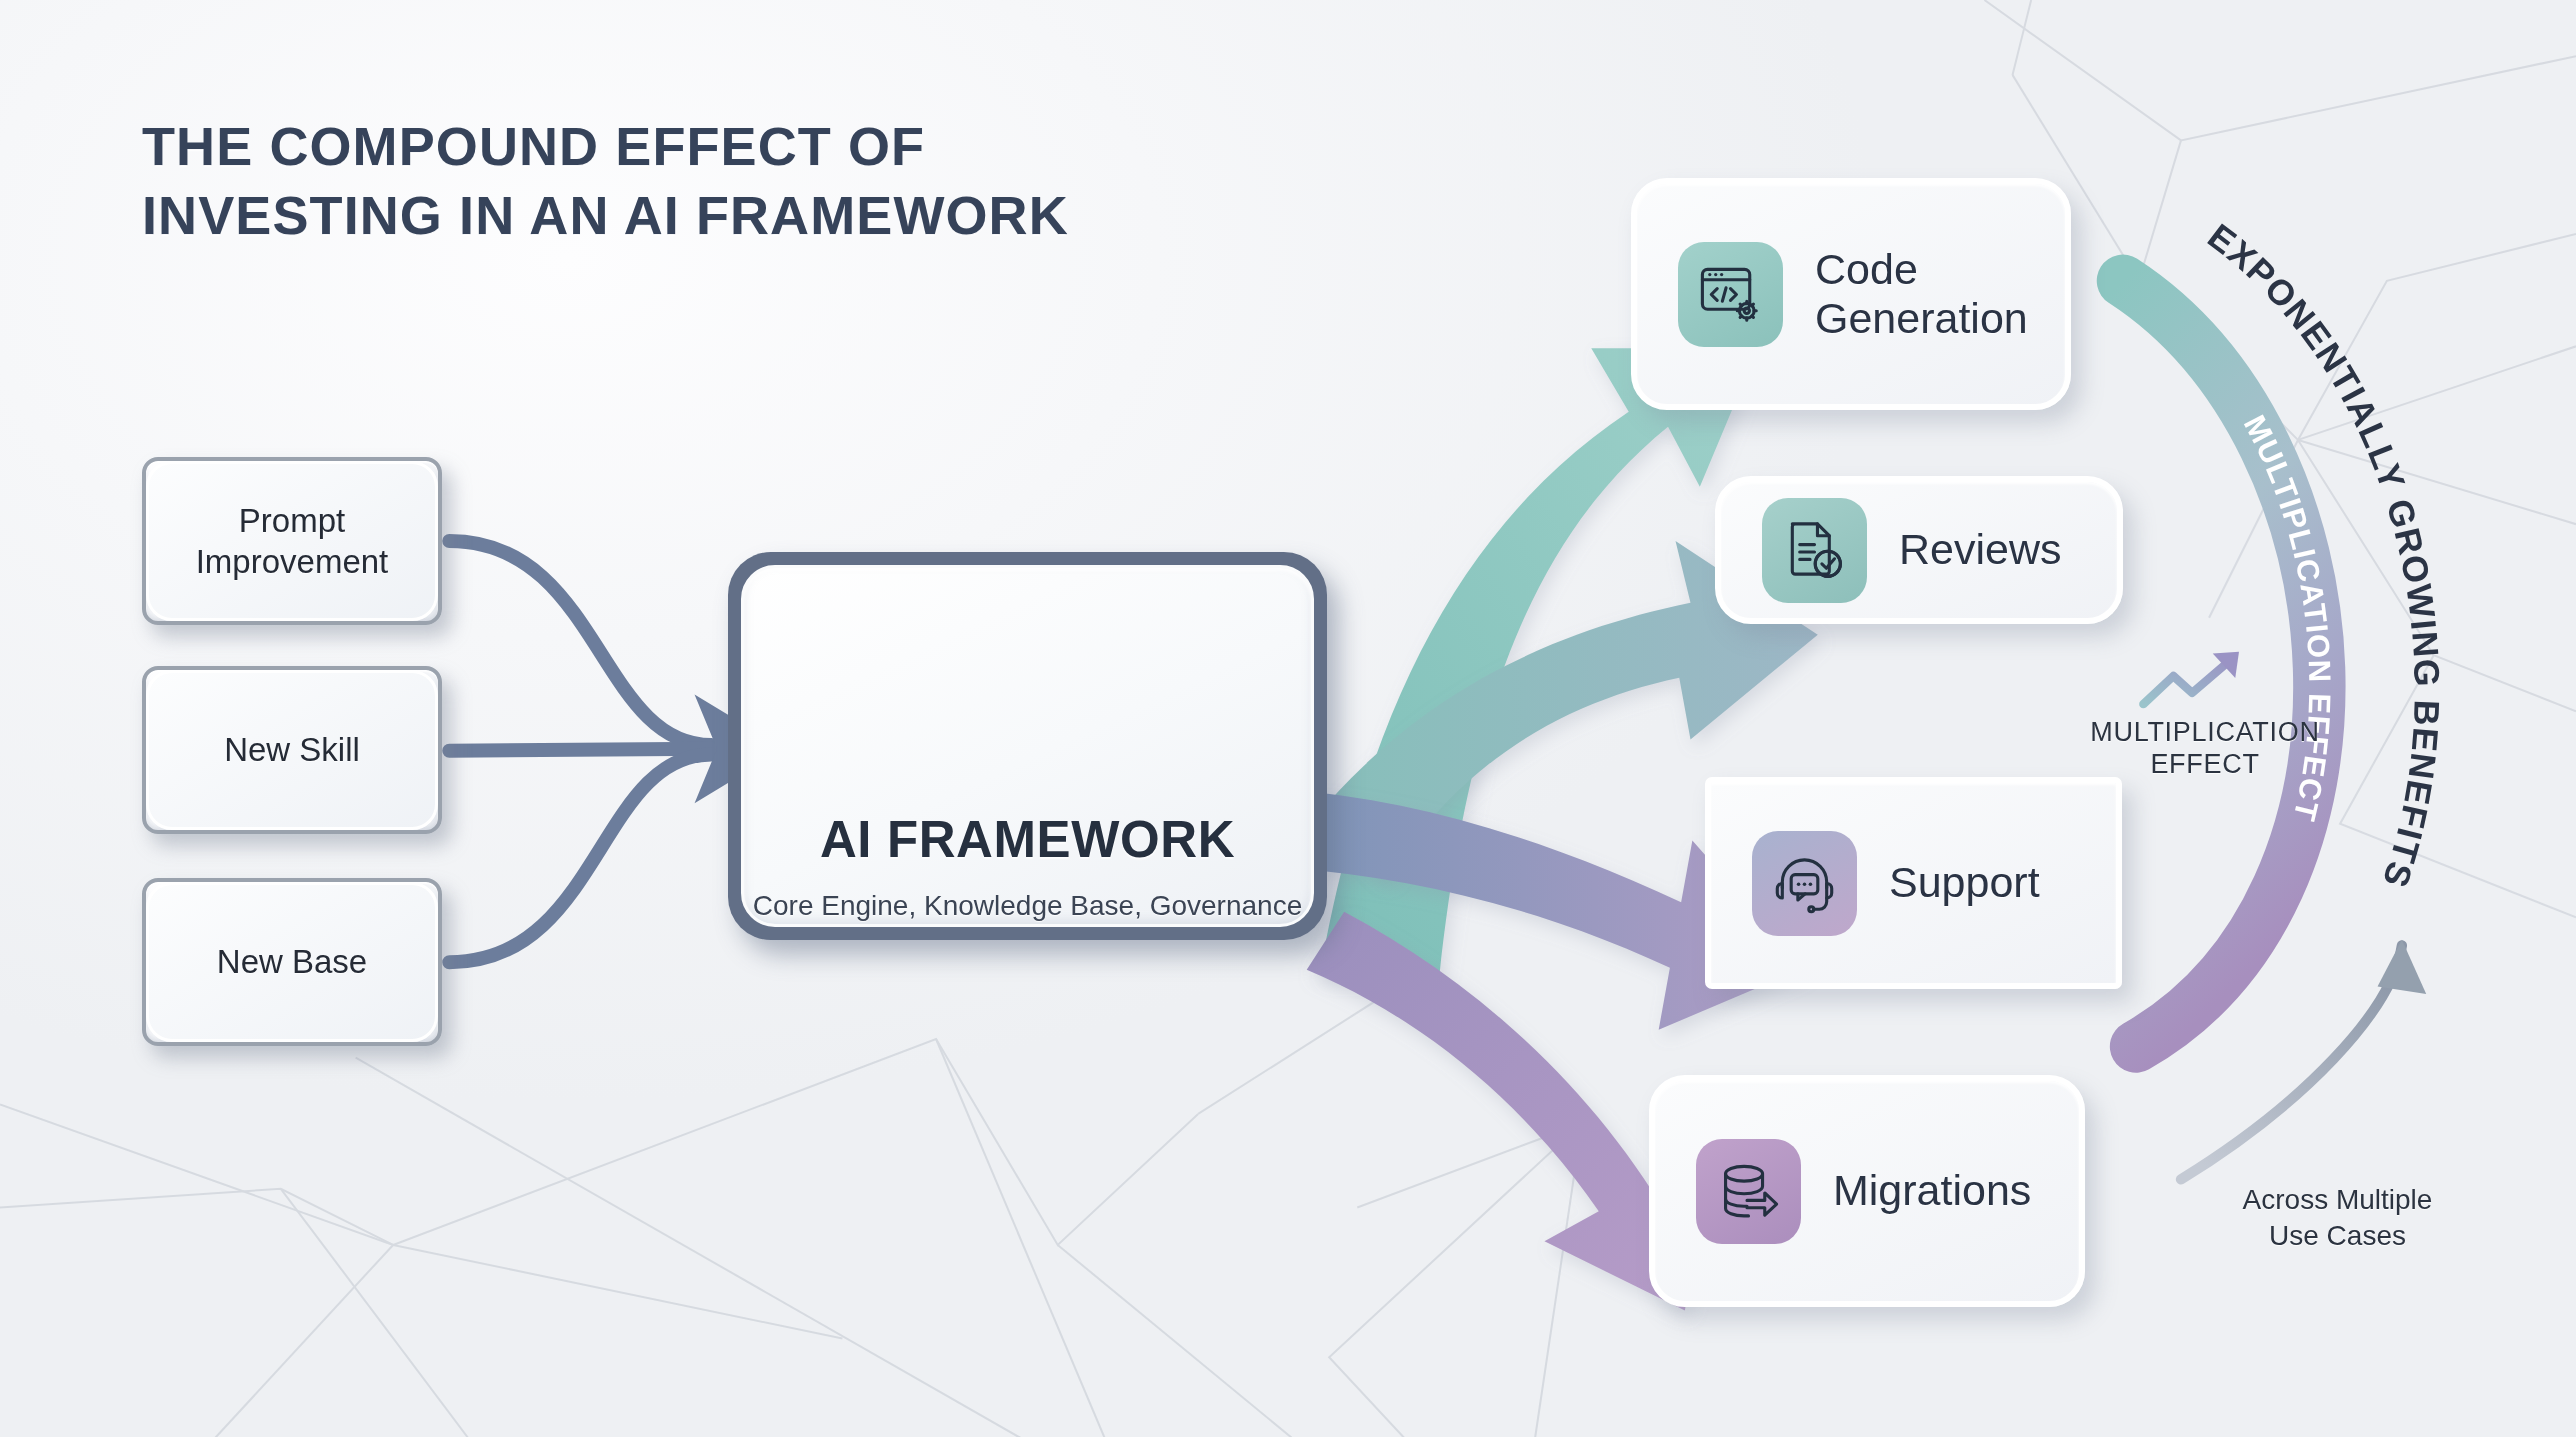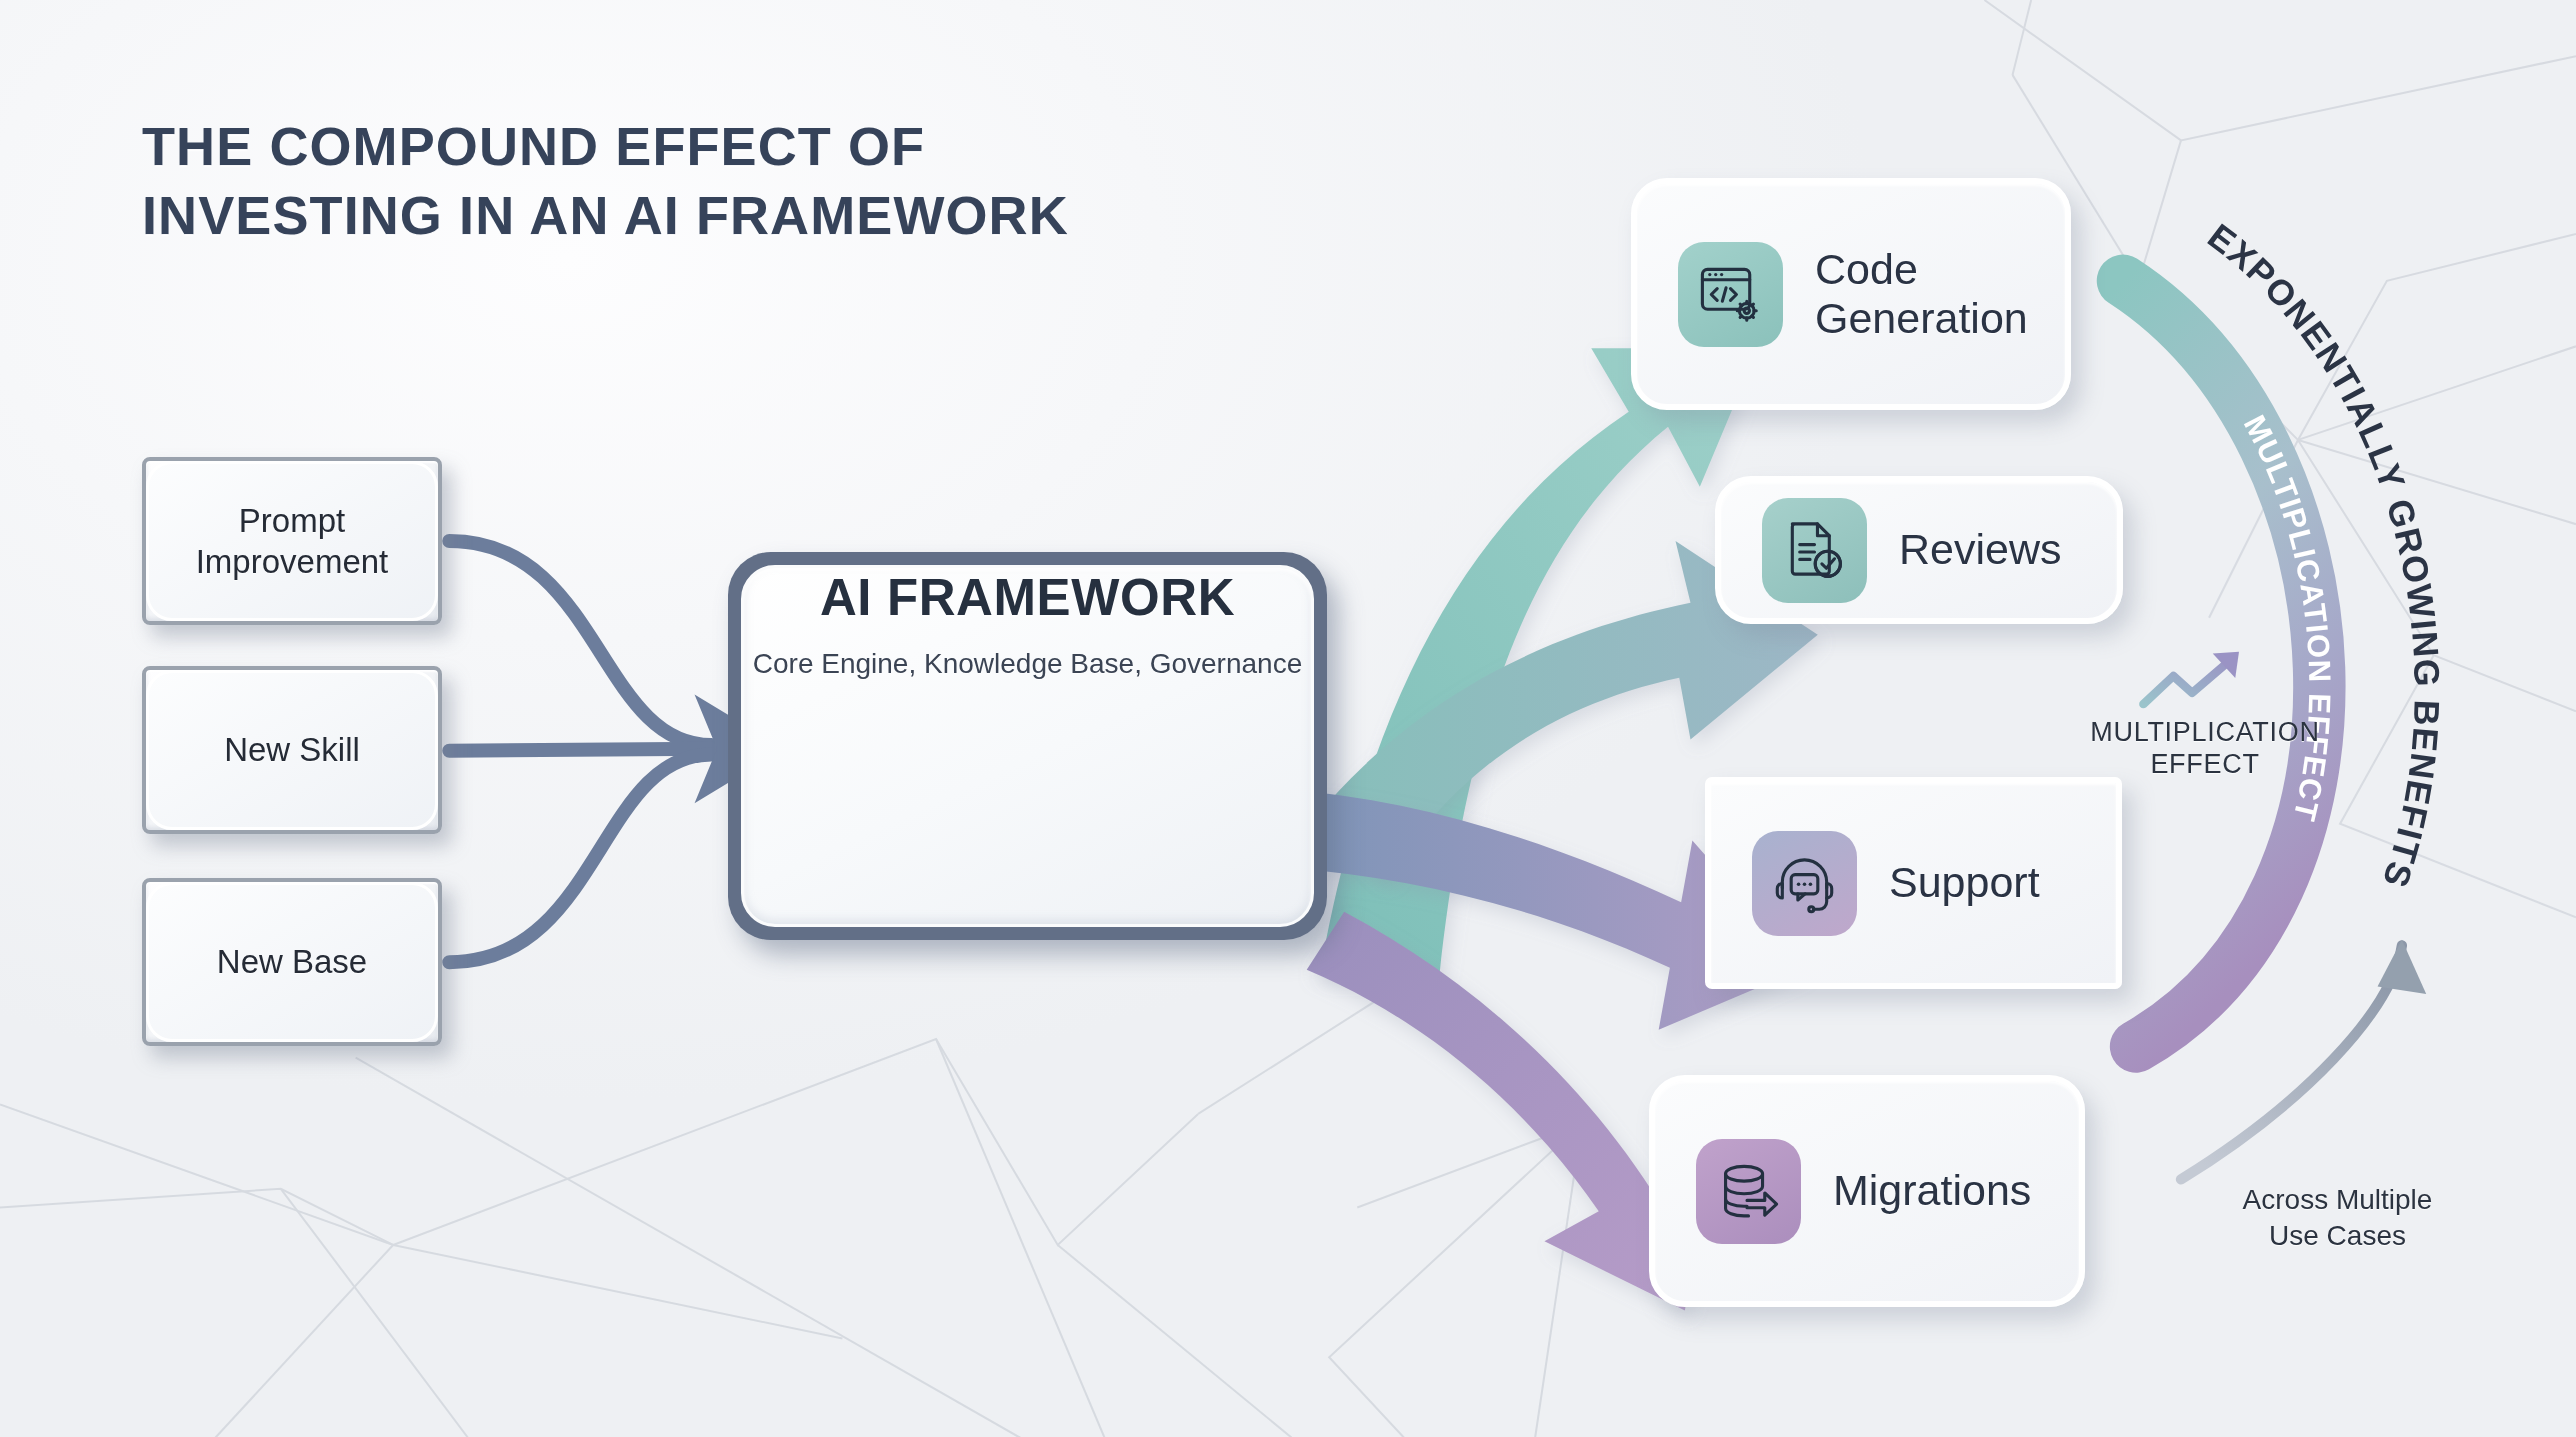--- a/index.html
+++ b/index.html
@@ -22,21 +22,21 @@
     font-size:54px; font-weight:bold; letter-spacing:1.1px;
     line-height:1.28; color:#36435a;
     text-shadow:0 1.9px 1.9px rgba(255,255,255,.85), 0 0.9px 0 rgba(140,150,170,.35);
   }
   .title span { display:block; }
 
   
   .chip {
     position:absolute; z-index:5;
     width:300px; height:168px;
-    border-radius:8px;
+    border-radius:16px;
     background:linear-gradient(150deg,#fefeff 0%,#f2f4f7 55%,#e9ecf1 100%);
     border:4.7px solid #9aa2ad;
     box-shadow:
       9.4px 12px 19px rgba(120,130,148,.40),
       inset 0 1.9px 1.9px rgba(255,255,255,.95),
       inset 0 -2.8px 4.7px rgba(160,170,185,.28);
     display:flex; align-items:center; justify-content:center; text-align:center;
   }
   .chip-inner {
     width:100%; height:100%;
@@ -60,21 +60,21 @@
     border-radius:43px;
     background:#626f87;
     box-shadow:11.2px 15px 24px rgba(95,108,132,.45);
     padding:13px;
   }
   .framework-inner {
     width:100%; height:100%;
     border-radius:34px;
     background:linear-gradient(155deg,#ffffff 0%,#f7f9fb 52%,#eef1f5 100%);
     border:3.7px solid #fafbfc;
-    display:flex; flex-direction:column; align-items:center; justify-content:flex-start;
+    display:flex; flex-direction:column; align-items:center; justify-content:flex-end;
     box-shadow:inset 0 2.8px 3.7px rgba(255,255,255,.9), inset 0 -3.7px 9.4px rgba(160,172,190,.25);
   }
   .framework-title {
     font-size:51px; font-weight:bold; letter-spacing:0.6px; color:#26303f;
     text-shadow:0 1.9px 1.9px rgba(255,255,255,.85);
     margin-bottom:19px;
   }
   .framework-sub {
     font-size:28px; color:#3b4454; text-align:center; line-height:1.3;
     text-shadow:0 0.9px 0.9px rgba(255,255,255,.85);

